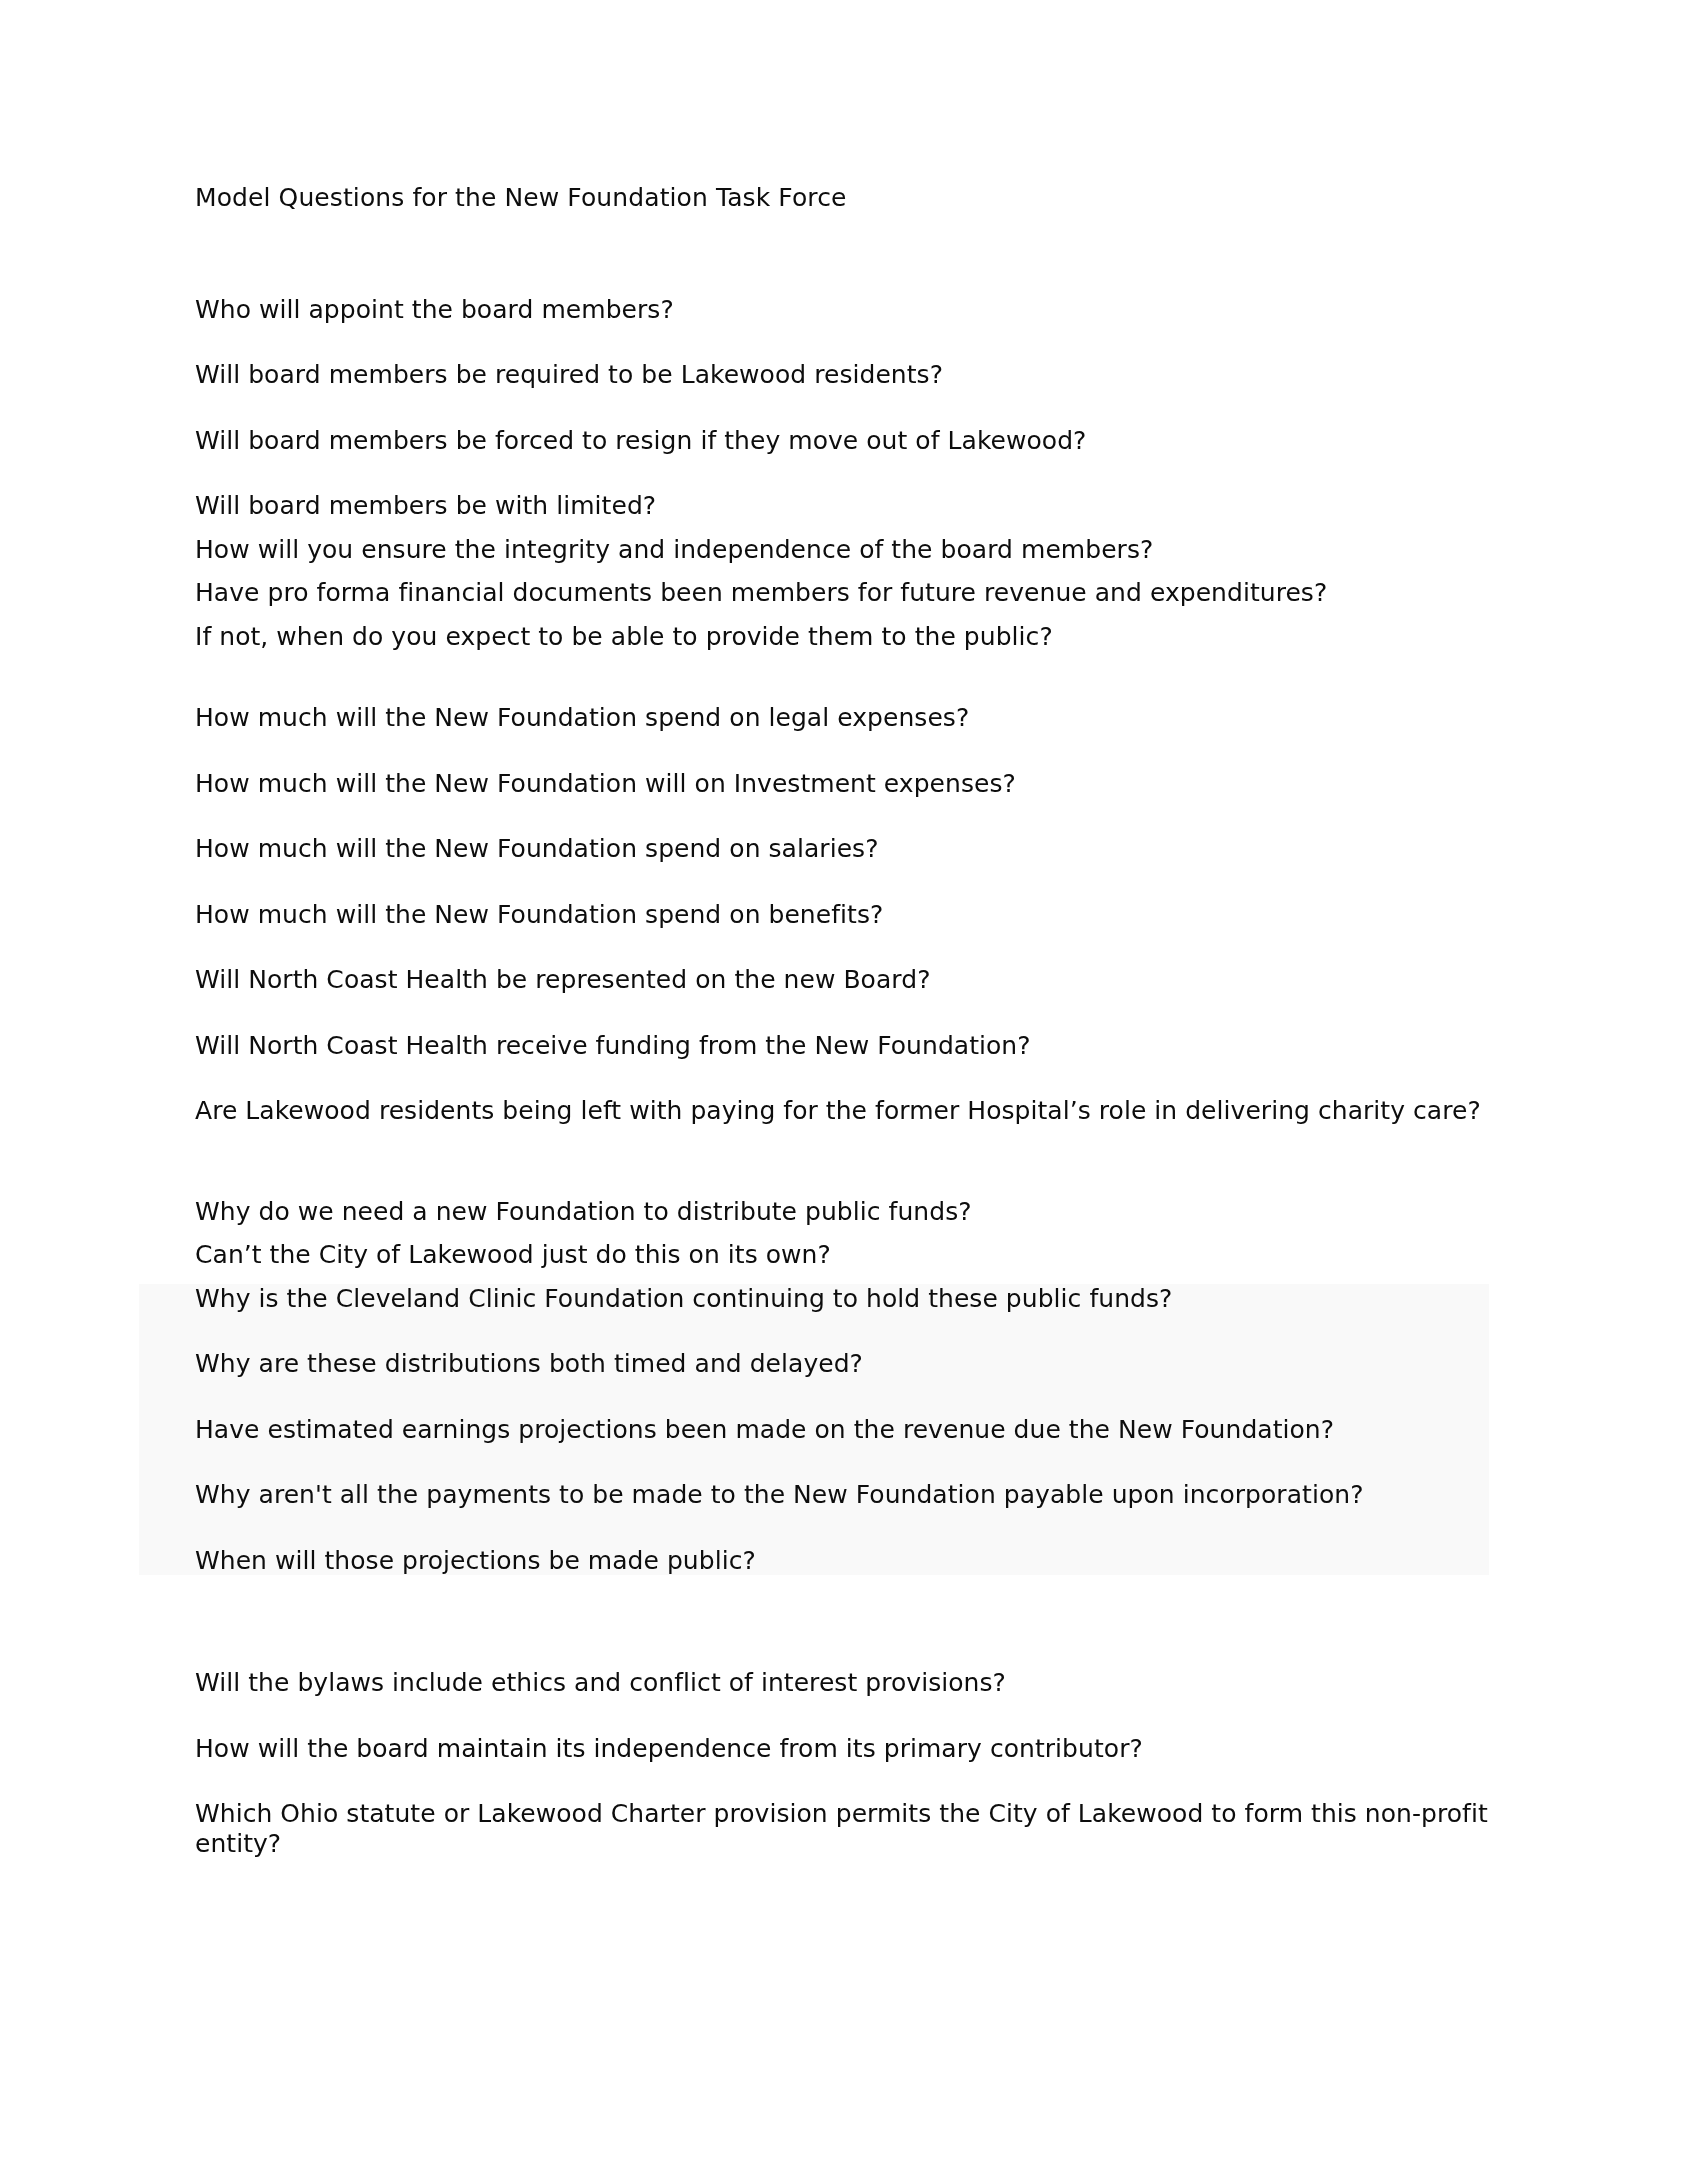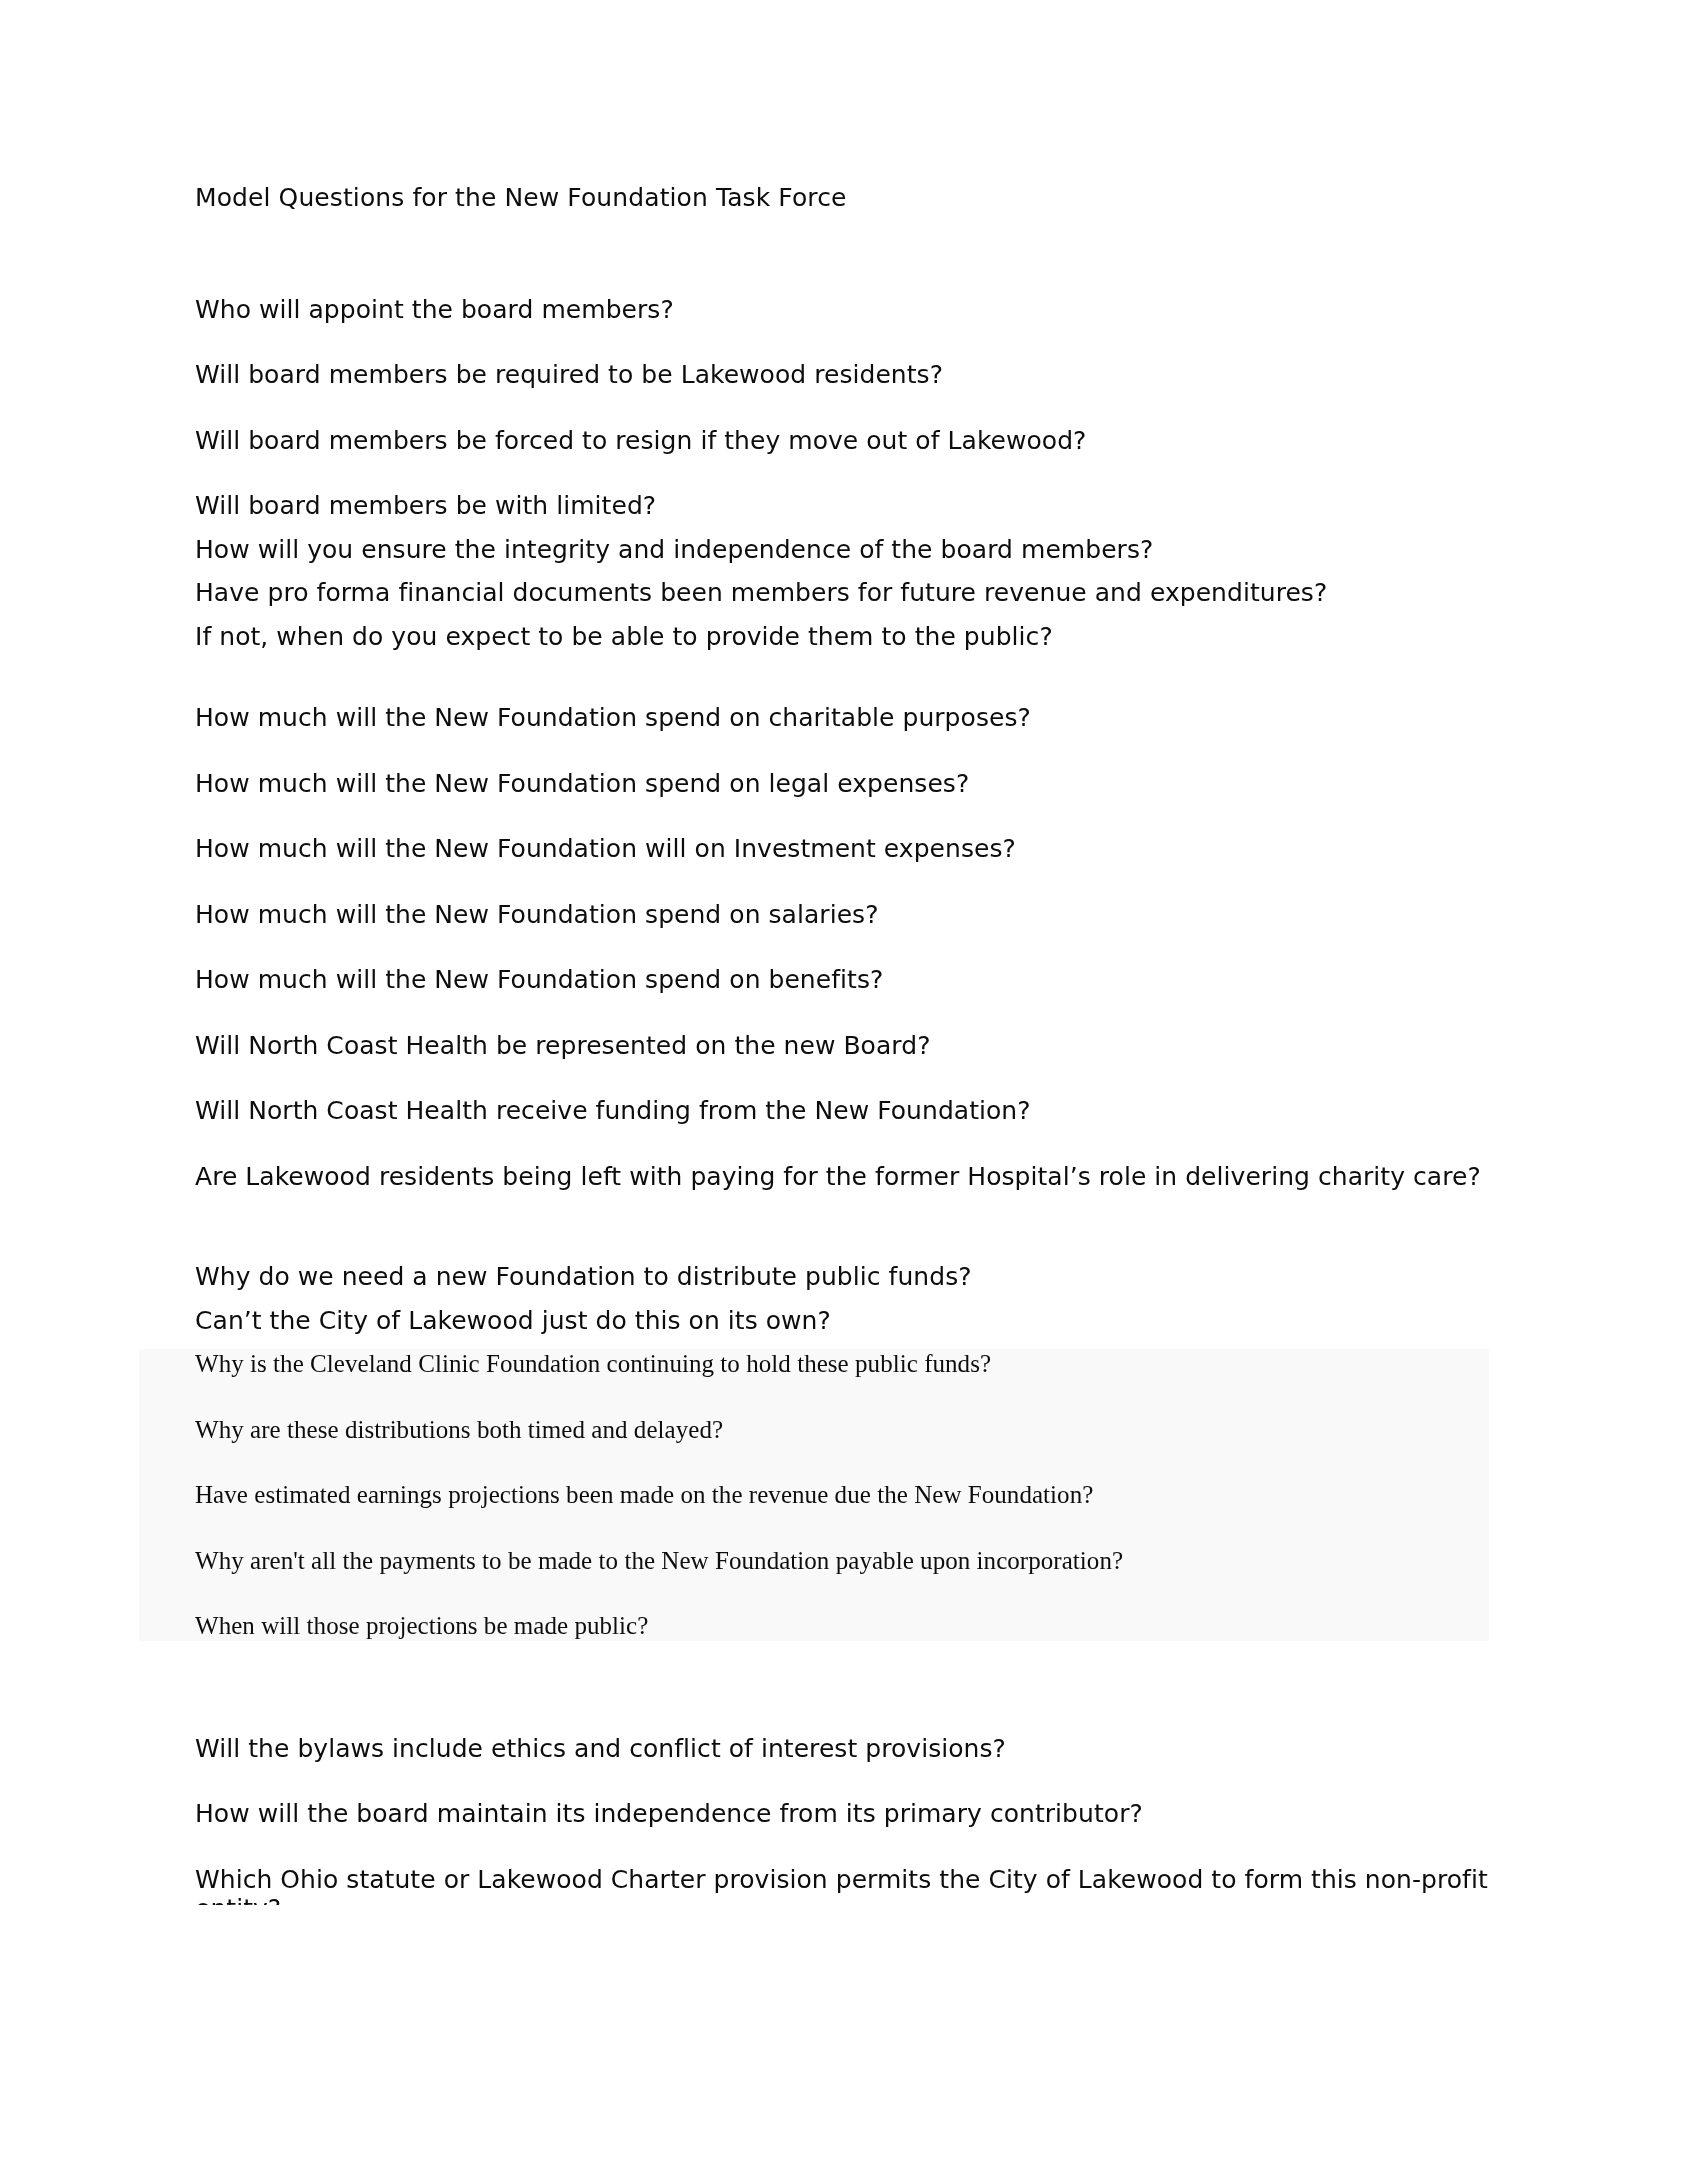--- a/index.html
+++ b/index.html
@@ -81,21 +81,20 @@
     margin-left: -56px;
     padding-left: 56px;
     padding-right: 0;
     width: 1294px;
     box-sizing: content-box;
   }
 
   .shaded-block .q {
     position: relative;
     z-index: 1;
-    font-family: Liberation Serif, serif;
   }
 
   .wrap {
     white-space: normal;
   }
 
   .nowrap {
     white-space: nowrap;
   }
 </style>
@@ -119,21 +118,20 @@
     <div class="group">
       <p class="q tight nowrap">Will board members be with limited?</p>
       <p class="q tight nowrap">How will you ensure the integrity and independence of the board members?</p>
       <p class="q tight nowrap">Have pro forma financial documents been members for future revenue and expenditures?</p>
       <p class="q tight nowrap">If not, when do you expect to be able to provide them to the public?</p>
     </div>
 
     <div class="group-gap-lg"></div>
 
     <div class="group">
-      <p class="q loose nowrap">How much will the New Foundation spend on charitable purposes?</p>
       <p class="q loose nowrap">How much will the New Foundation spend on legal expenses?</p>
       <p class="q loose nowrap">How much will the New Foundation will on Investment expenses?</p>
       <p class="q loose nowrap">How much will the New Foundation spend on salaries?</p>
       <p class="q loose nowrap">How much will the New Foundation spend on benefits?</p>
     </div>
 
     <div class="group">
       <p class="q loose nowrap">Will North Coast Health be represented on the new Board?</p>
       <p class="q loose nowrap">Will North Coast Health receive funding from the New Foundation?</p>
       <p class="q tight nowrap">Are Lakewood residents being left with paying for the former Hospital’s role in delivering charity care?</p>

